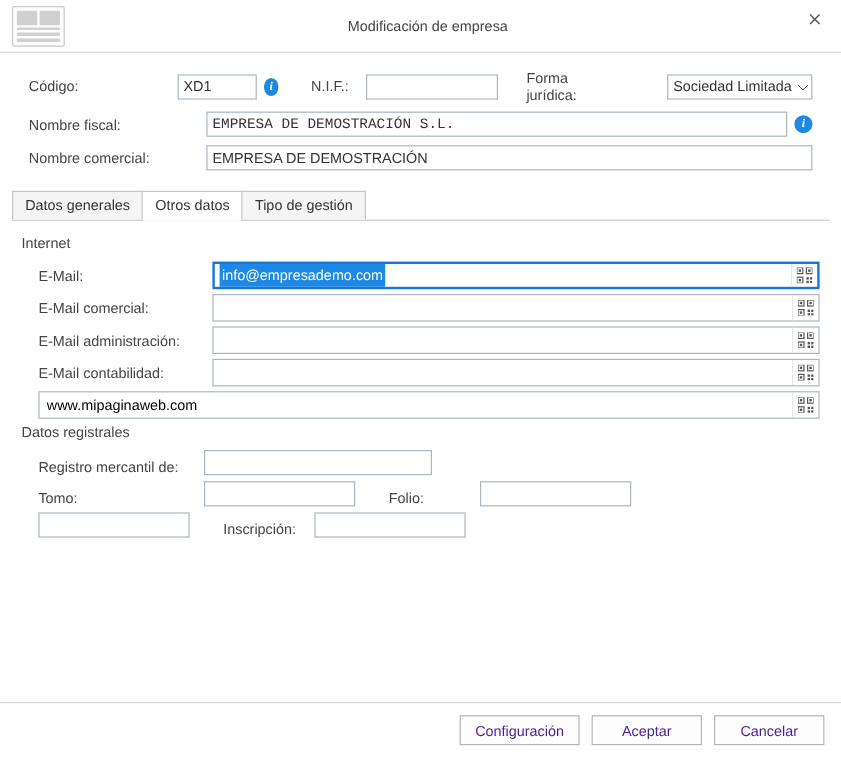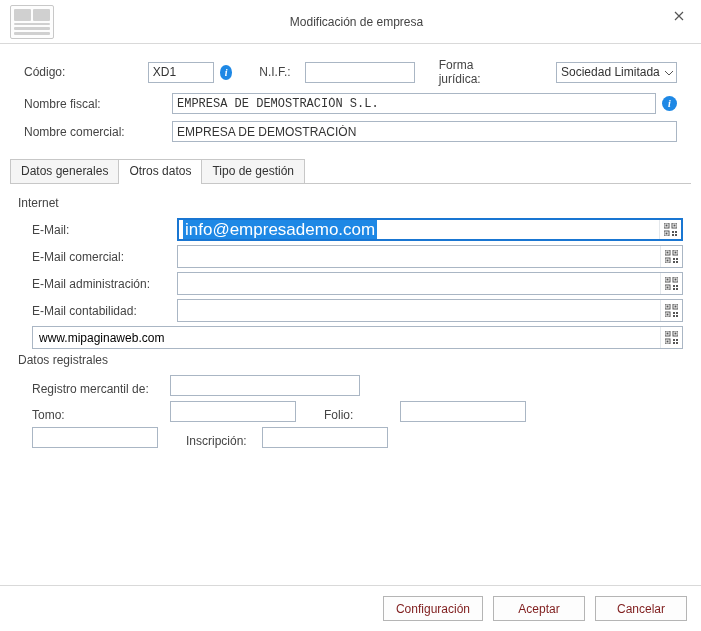--- a/index.html
+++ b/index.html
@@ -87,32 +87,32 @@
     flex:1; border:none; height:100%; padding:0 6px; font:inherit; outline:none; background:transparent;
   }
   .email-row .qr {
     width:22px; height:100%; display:flex; align-items:center; justify-content:center;
     border-left:1px solid #e4e8ec; cursor:pointer;
   }
   .qr svg { width:13px; height:13px; }
   .email-row.selected .ewrap { border:2px solid #1976d2; }
   .sel-text {
     background:#1e88e5; color:#fff; padding:1px 2px; display:inline-block; line-height:17px;
-    font-size:17px; margin-left:4px;
+    font-size:12px; margin-left:4px;
   }
   .reg-row { display:flex; align-items:flex-end; margin-bottom:5px; gap:6px;}
   .reg-row .rl1 { width:132px; }
   .reg-row .rshort { width:126px; }
   .footer {
     border-top:1px solid #d9d9d9; padding:10px 14px;
     display:flex; justify-content:flex-end; gap:10px;
   }
   .btn {
     min-width:92px; height:25px; border:1px solid #b5b5b5; background:#fdfdfd;
-    font:inherit; color:#7f1d1d; cursor:pointer; padding:0 12px;
+    font:inherit; color:#4c1d95; cursor:pointer; padding:0 12px;
   }
 </style>
 </head>
 <body>
 
 <div class="titlebar">
   <div class="app-icon">
     <div class="top">
         <div class="sq"></div>
         <div class="sq"></div>

